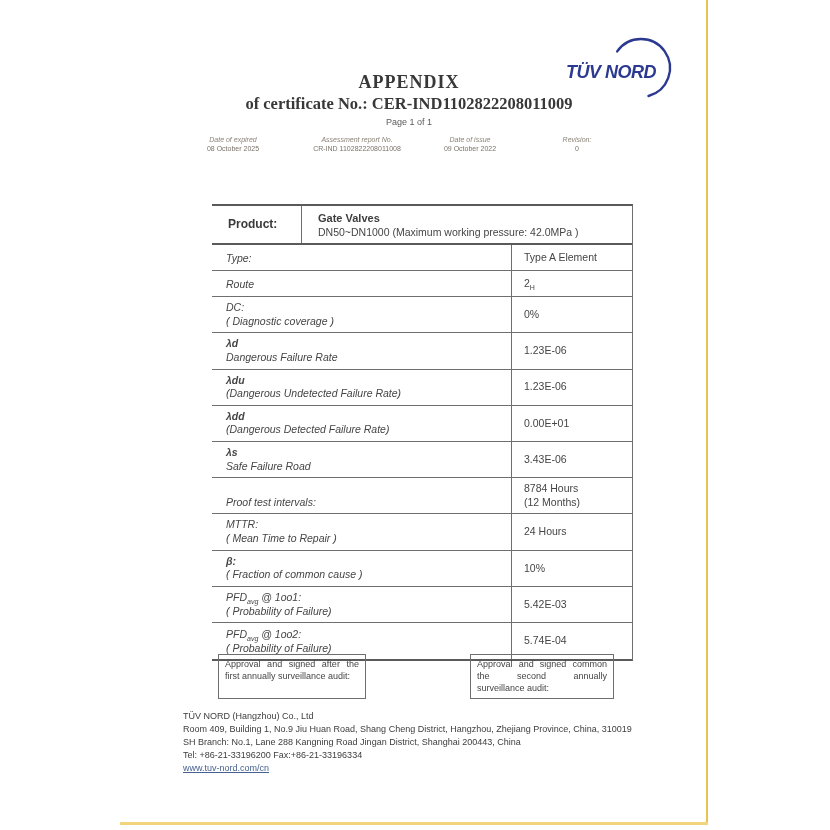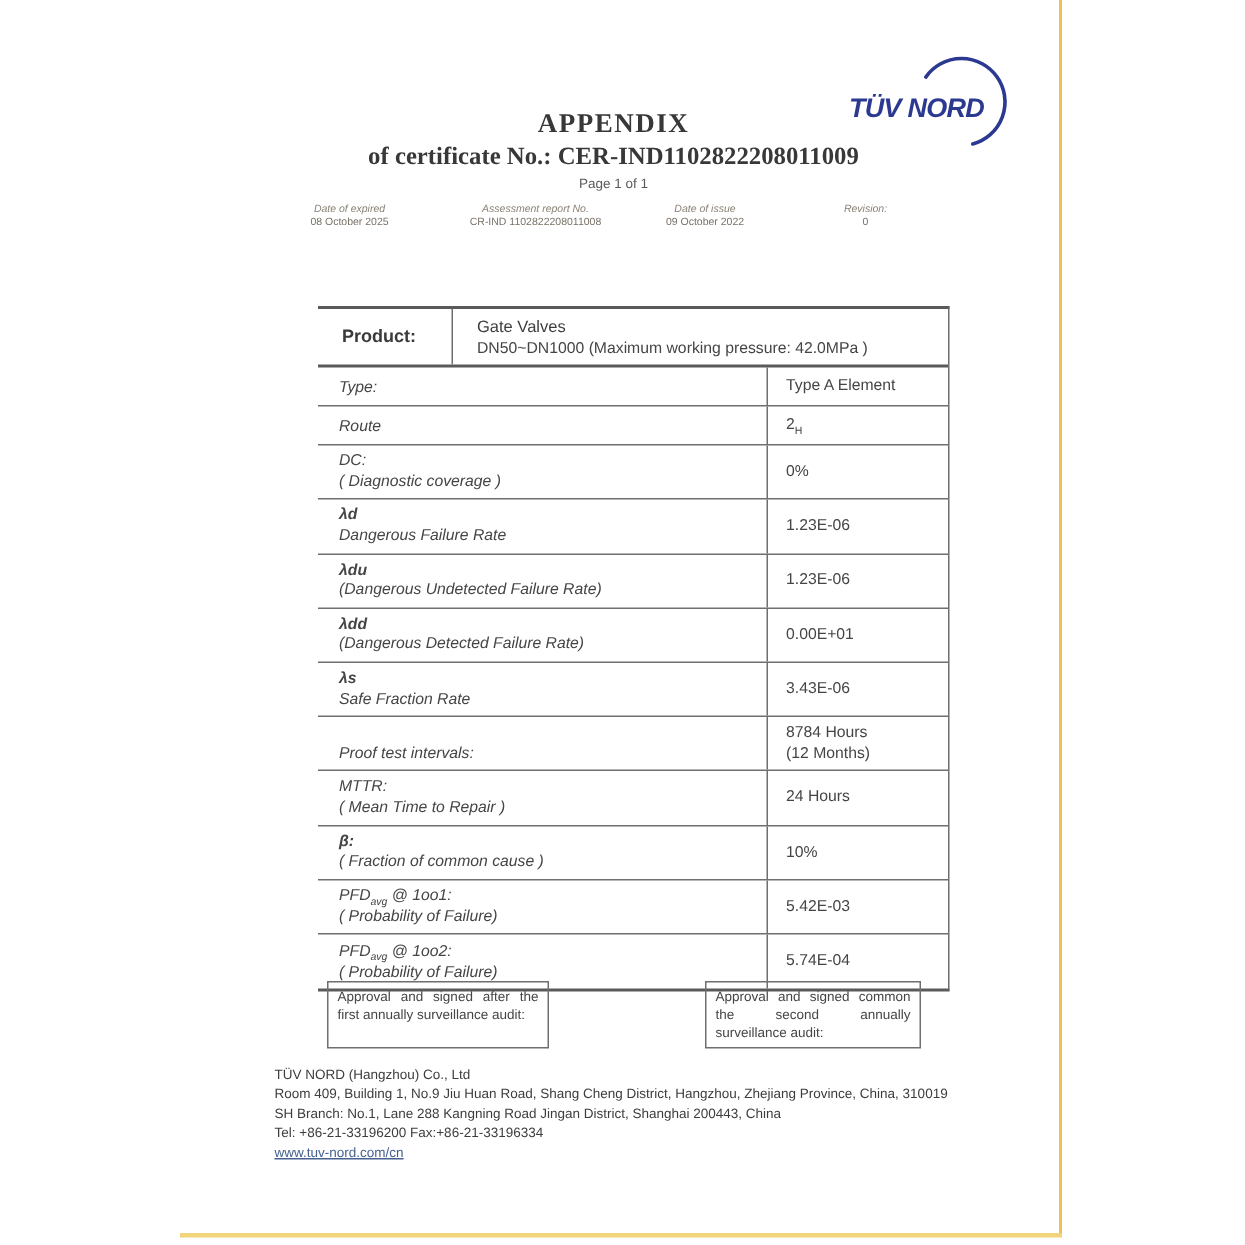--- a/index.html
+++ b/index.html
@@ -47,21 +47,21 @@
     border-top:2px solid #5a5a5a;border-bottom:2px solid #5a5a5a;border-right:1px solid #6f6f6f;
     font-size:10.5px;color:#454545;margin-top:23px;
   }
   .prod-row{display:flex;border-bottom:2px solid #5a5a5a;min-height:37px;}
   .col-label{
     width:90px;box-sizing:border-box;border-right:1px solid #6f6f6f;padding-left:16px;
     display:flex;flex-direction:column;justify-content:center;
     font-weight:bold;font-size:12px;color:#3a3a3a;line-height:1.25;
   }
   .prod-content{flex:1;padding:4px 4px 4px 16px;display:flex;flex-direction:column;justify-content:center;}
-  .prod-name{font-weight:normal;font-size:11px;color:#3d3d3d;}
+  .prod-name{font-weight:bold;font-size:11px;color:#3d3d3d;}
   .prod-desc{font-size:10.5px;margin-top:2px;}
   .spec{display:flex;}
   .spec .col-label{justify-content:flex-start;padding-top:7px;}
   .spec-rows{flex:1;}
   .srow{display:flex;border-bottom:1px solid #6f6f6f;box-sizing:border-box;}
   .srow:last-child{border-bottom:none;}
   .srow .lbl{
     flex:1;border-right:1px solid #6f6f6f;padding:4px 4px 4px 14px;
     display:flex;flex-direction:column;justify-content:flex-end;line-height:1.3;font-style:italic;
   }
@@ -181,21 +181,21 @@
             <div class="b">λdd</div>
             <div>(Dangerous Detected Failure Rate)</div>
           </div>
           <div class="val">
             <div>0.00E+01</div>
           </div>
         </div>
         <div class="srow" style="min-height: 36px;">
           <div class="lbl">
             <div class="b">λs</div>
-            <div>Safe Fraction Rate</div>
+            <div>Safe Failure Road</div>
           </div>
           <div class="val">
             <div>3.43E-06</div>
           </div>
         </div>
         <div class="srow" style="min-height: 36px;">
           <div class="lbl">
             <div>Proof test intervals:</div>
           </div>
           <div class="val">

